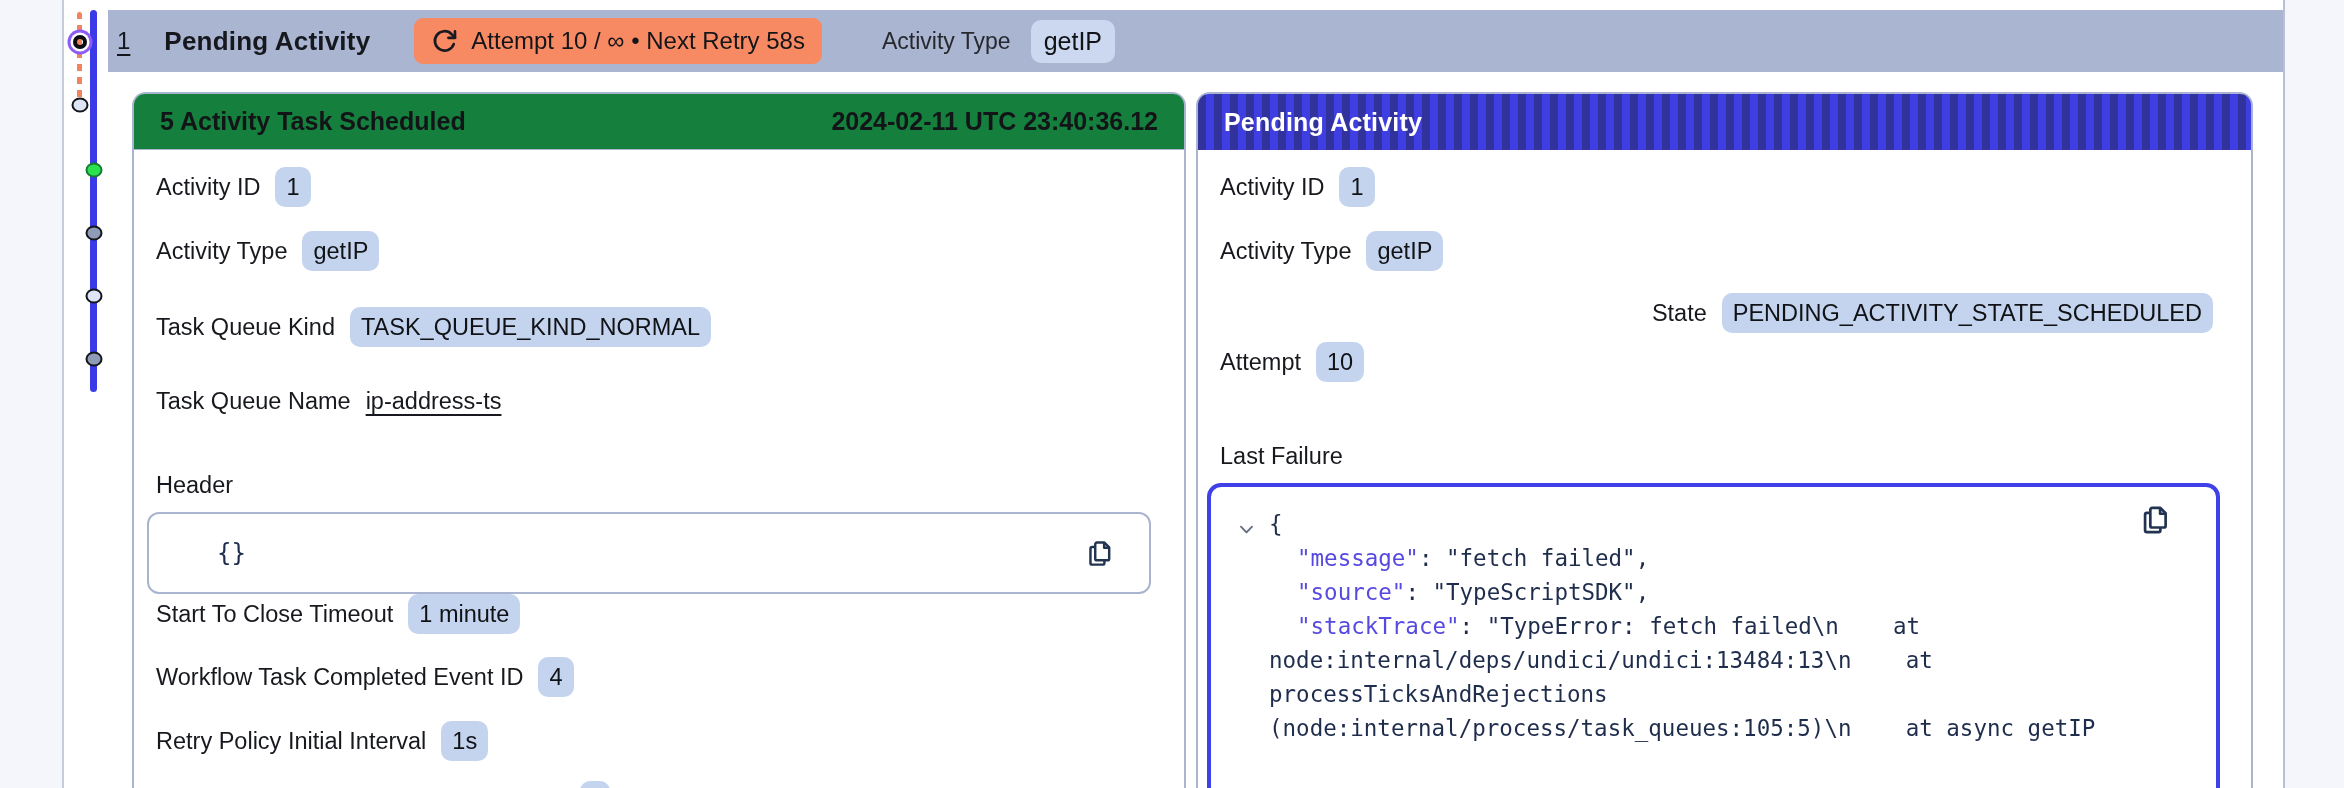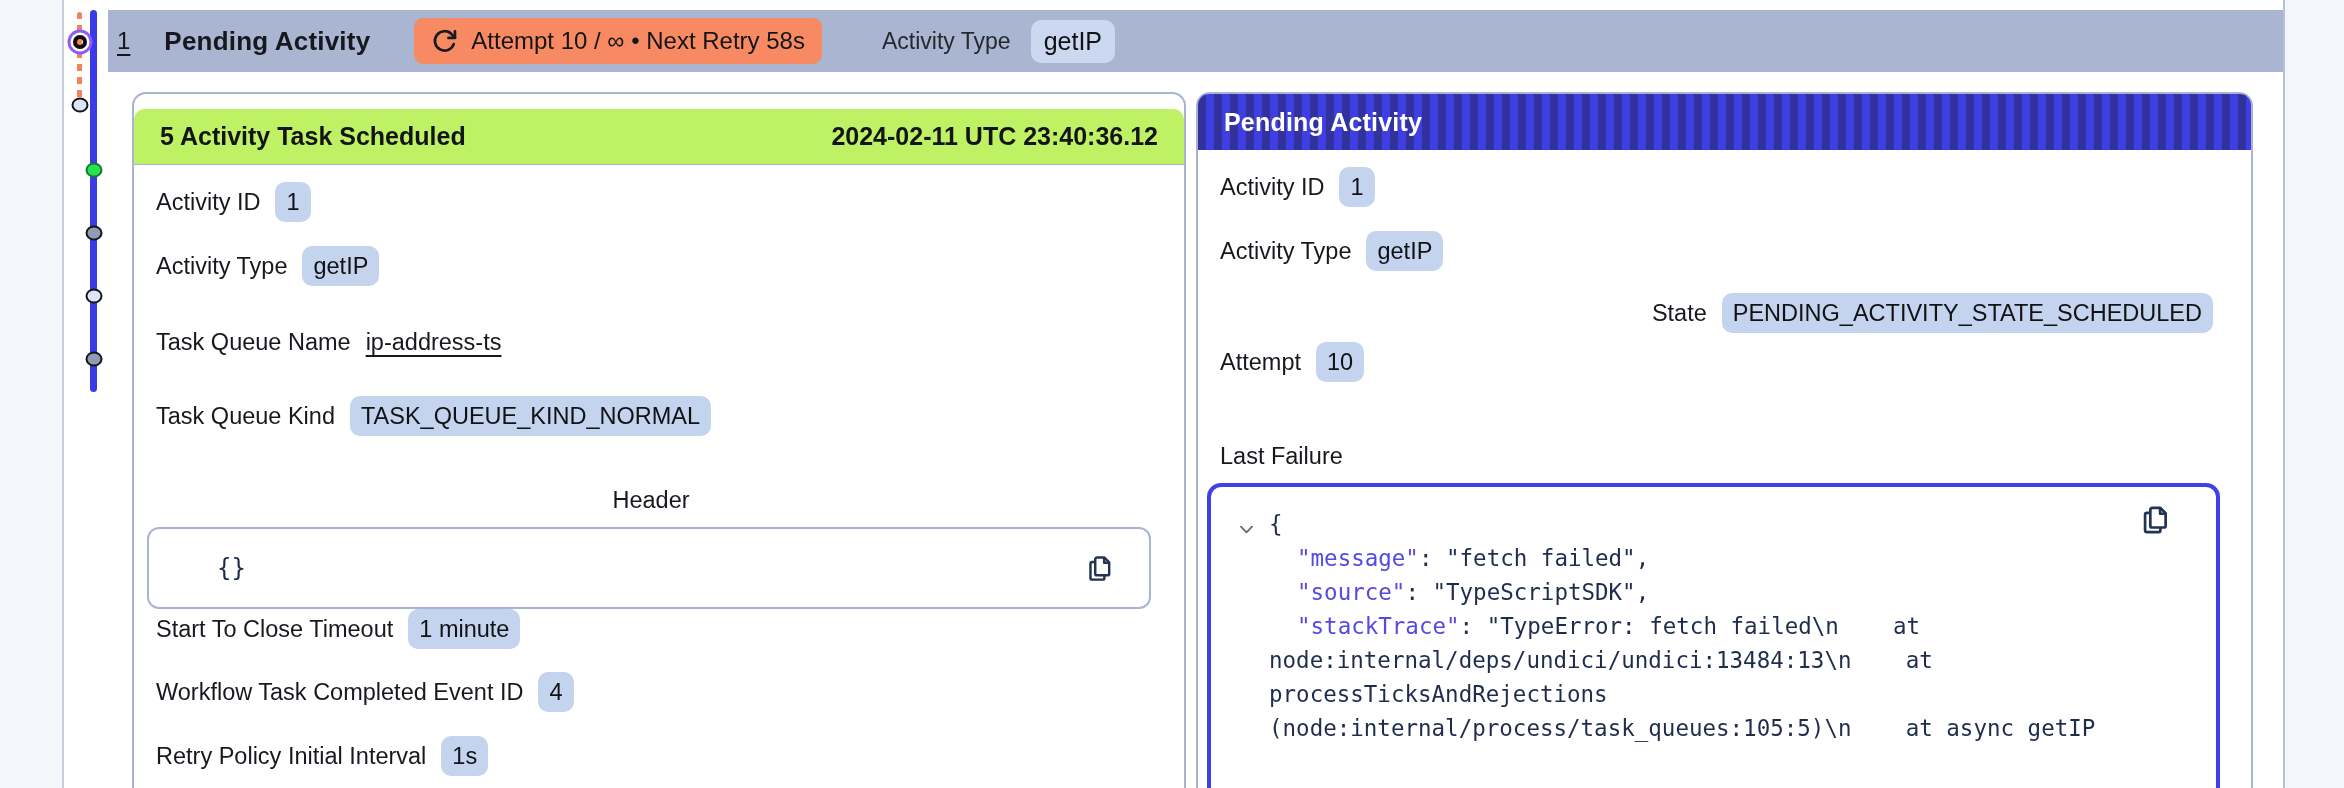--- a/index.html
+++ b/index.html
@@ -76,23 +76,22 @@
   }
   .panel.left  { left: 68px;   width: 1054px; }
   .panel.right { left: 1132px; width: 1057px; }
 
   .panel-header {
     height: 56px; display: flex; align-items: center;
     border-radius: 11px 11px 0 0; padding: 0 26px;
     font-size: 25px; font-weight: 600; color: #131417;
   }
   .panel.left .panel-header {
-    background: #bef264; justify-content: space-between;
+    background: #15803d; justify-content: space-between;
     border-bottom: 1px solid #a9b4cf;
-    margin-top: 15px;
   }
   .panel.right .panel-header {
     background: repeating-linear-gradient(90deg, #32329c 0 8px, #3e3ee2 8px 16px);
     color: #ffffff; letter-spacing: .2px;
   }
 
   .panel-body { position: relative; padding: 17px 38px 0 22px; }
   .rows { display: flex; flex-direction: column; }
 
   .field-row { display: flex; align-items: center; gap: 15px; height: 40px; margin-bottom: 24px; }
@@ -108,21 +107,21 @@
   }
   
   .rows-a .field-row:nth-child(2) { margin-bottom: 36px; }
   .rows-a .field-row:nth-child(3) { margin-bottom: 34px; }
   .rows-b .field-row:nth-child(1) { margin-bottom: 23px; }
   .rows-b .field-row:nth-child(2) { }
   .rows-r .field-row:nth-child(2) { margin-bottom: 22px; }
   .rows-r .field-row:nth-child(3) { margin-bottom: 9px; justify-content: flex-end; }
 
   .sec-label { font-size: 23.5px; height: 28px; line-height: 28px; color: #17191e; }
-  .sec-label.header-label { margin-top: 26px; text-align: center; }
+  .sec-label.header-label { margin-top: 26px; }
   .sec-label.failure-label { margin-top: 36px; }
 
   
   .json-box {
     margin: 13px -5px 0 -9px; height: 82px;
     border: 2px solid #a9b4cf; border-radius: 12px;
     display: flex; align-items: center; justify-content: space-between;
     padding: 0 34px 0 68px;
   }
   .json-empty { font-family: "DejaVu Sans Mono", monospace; font-size: 24px; color: #1f2d4d; }
@@ -194,26 +193,26 @@
       <div class="rows rows-a">
           <div class="field-row">
             <span class="field-label">Activity ID</span>
             <span class="badge">1</span>
           </div>
           <div class="field-row">
             <span class="field-label">Activity Type</span>
             <span class="badge">getIP</span>
           </div>
           <div class="field-row">
+            <span class="field-label">Task Queue Kind</span>
+            <span class="badge">TASK_QUEUE_KIND_NORMAL</span>
+          </div>
+          <div class="field-row">
             <span class="field-label">Task Queue Name</span>
             <span class="field-link">ip-address-ts</span>
-          </div>
-          <div class="field-row">
-            <span class="field-label">Task Queue Kind</span>
-            <span class="badge">TASK_QUEUE_KIND_NORMAL</span>
           </div>
         </div>
       <div class="sec-label header-label">Header</div>
       <div class="json-box">
         <span class="json-empty">{}</span>
         <button class="copy-btn">
           <svg viewBox="0 0 24 24" width="31" height="31" fill="none" stroke="#233452" stroke-width="1.9" stroke-linejoin="round">
             <path d="M10 3.5h5.8l3.7 3.7V16a1.3 1.3 0 0 1-1.3 1.3H10A1.3 1.3 0 0 1 8.7 16V4.8A1.3 1.3 0 0 1 10 3.5z"></path>
             <path d="M15.6 3.7v3.9h3.9"></path>
             <path d="M8.7 7H6.3A1.3 1.3 0 0 0 5 8.3v11a1.3 1.3 0 0 0 1.3 1.3h8.2a1.3 1.3 0 0 0 1.3-1.3v-1.9"></path>

